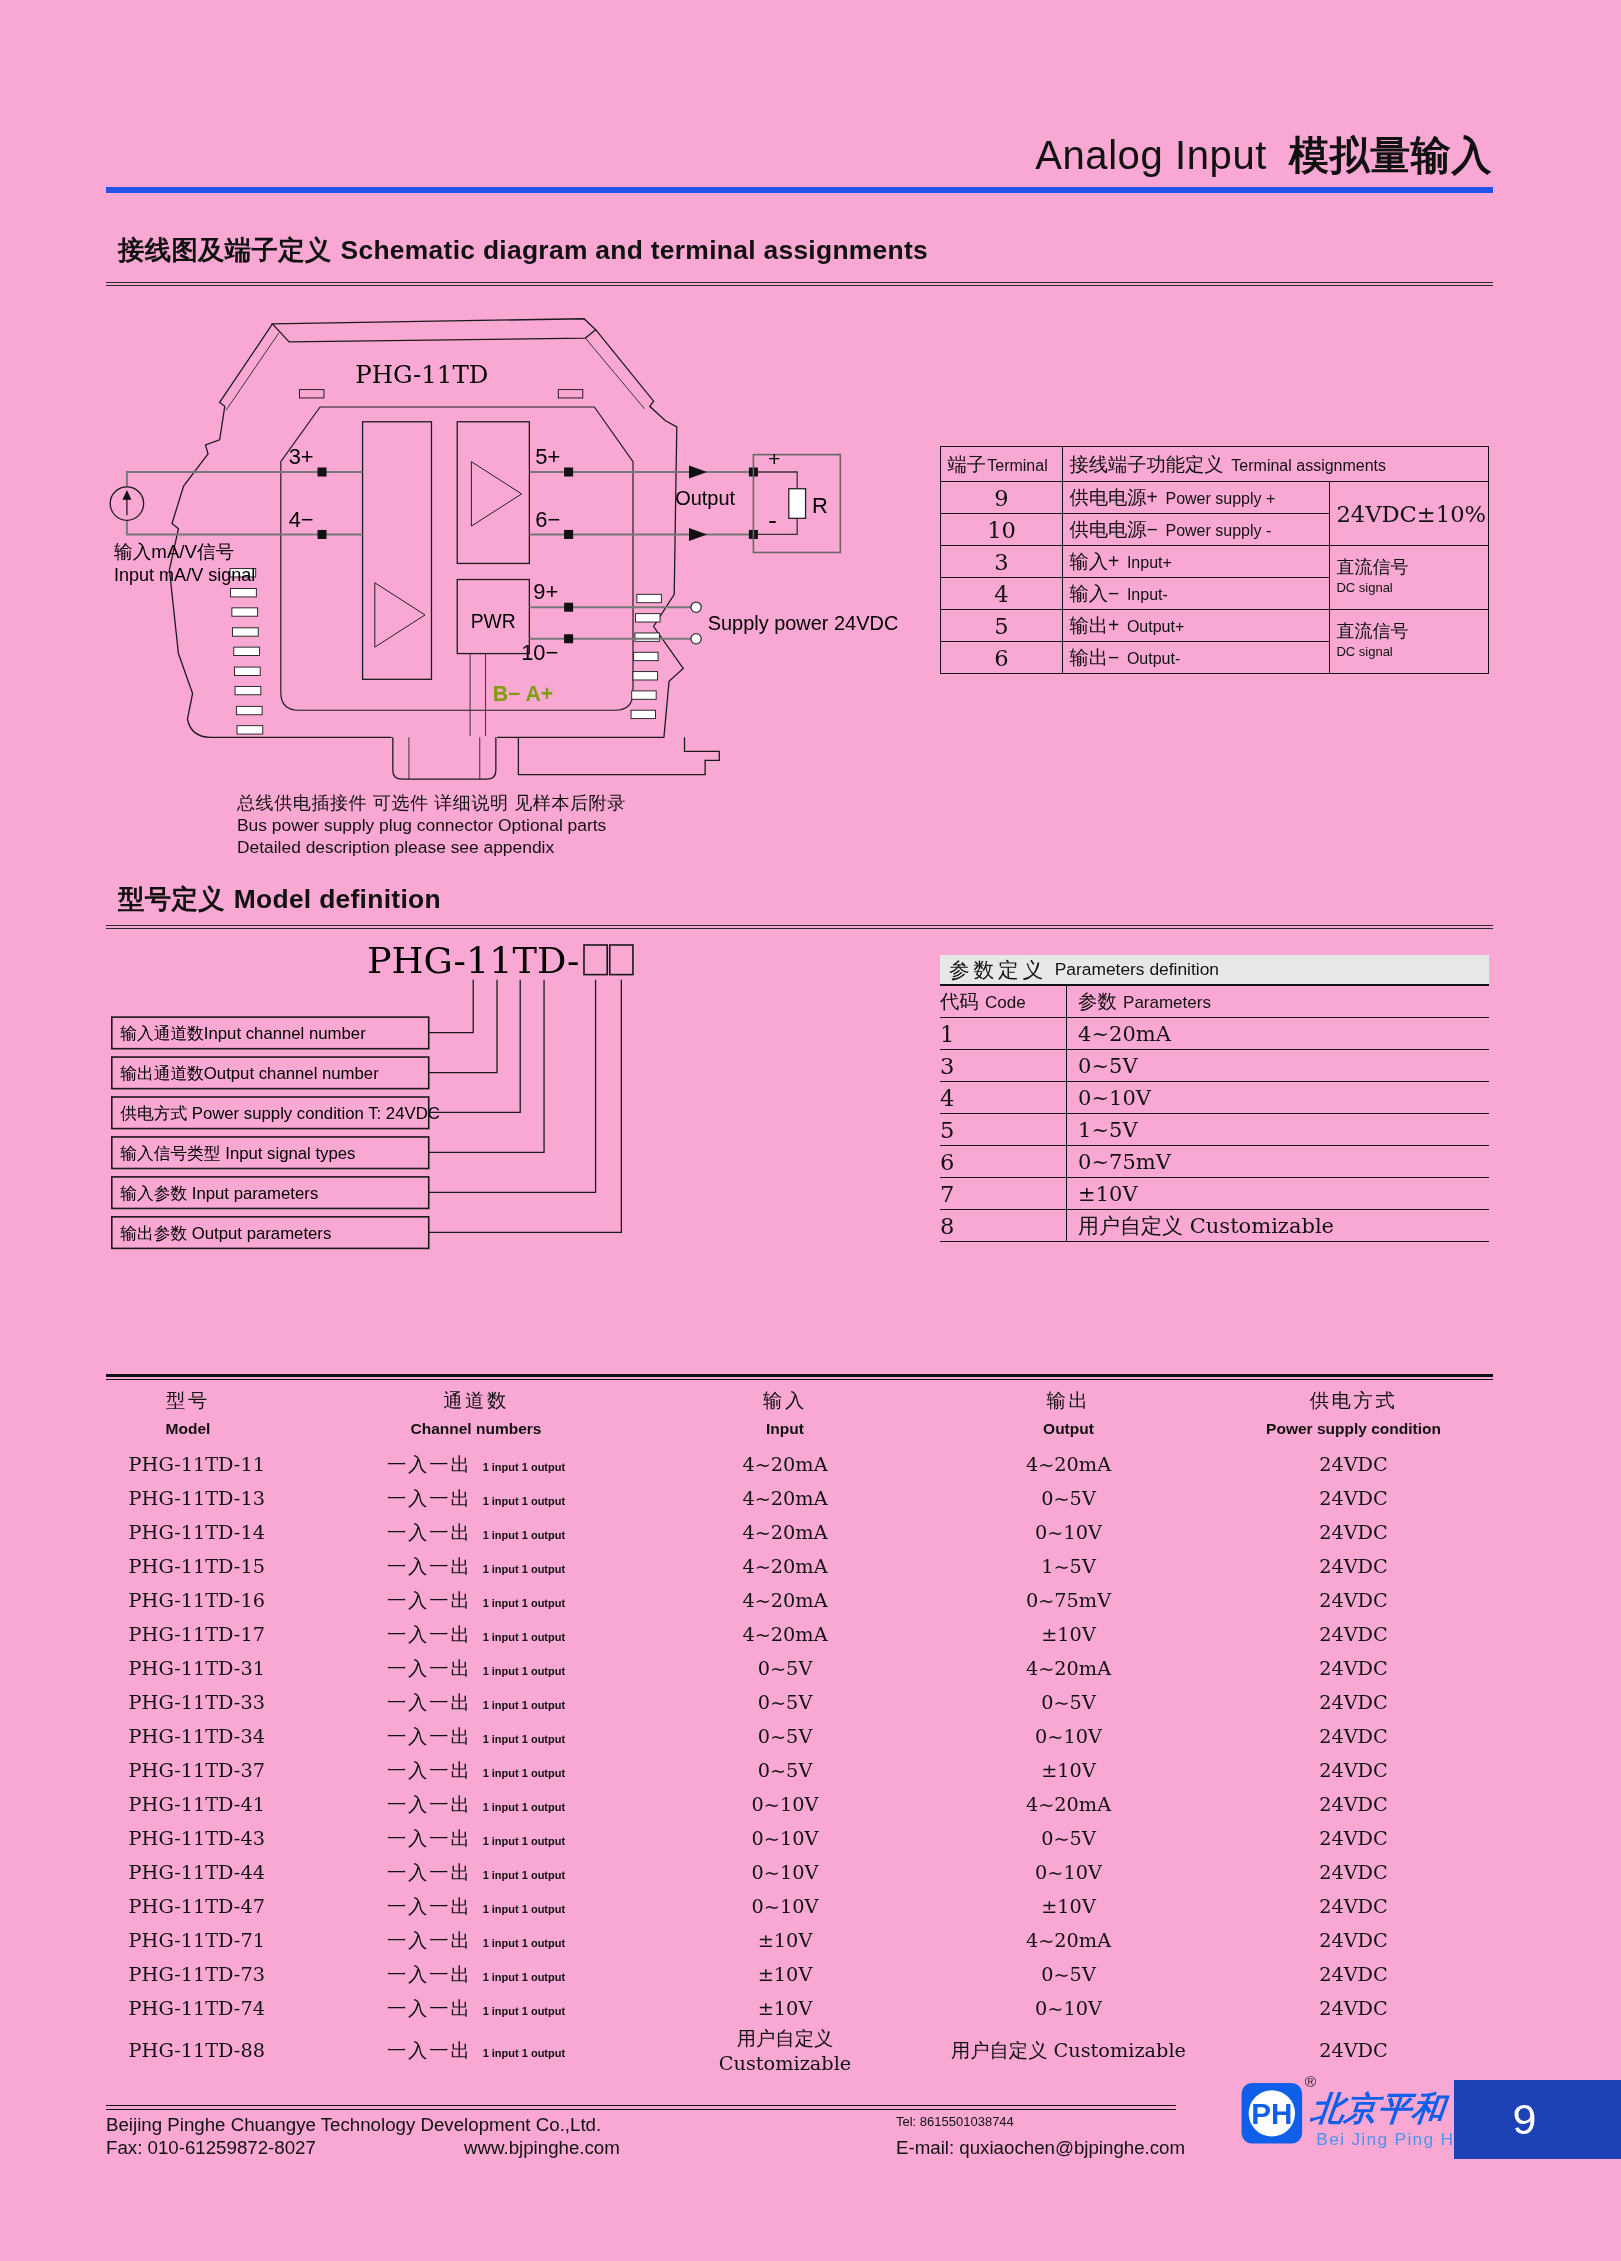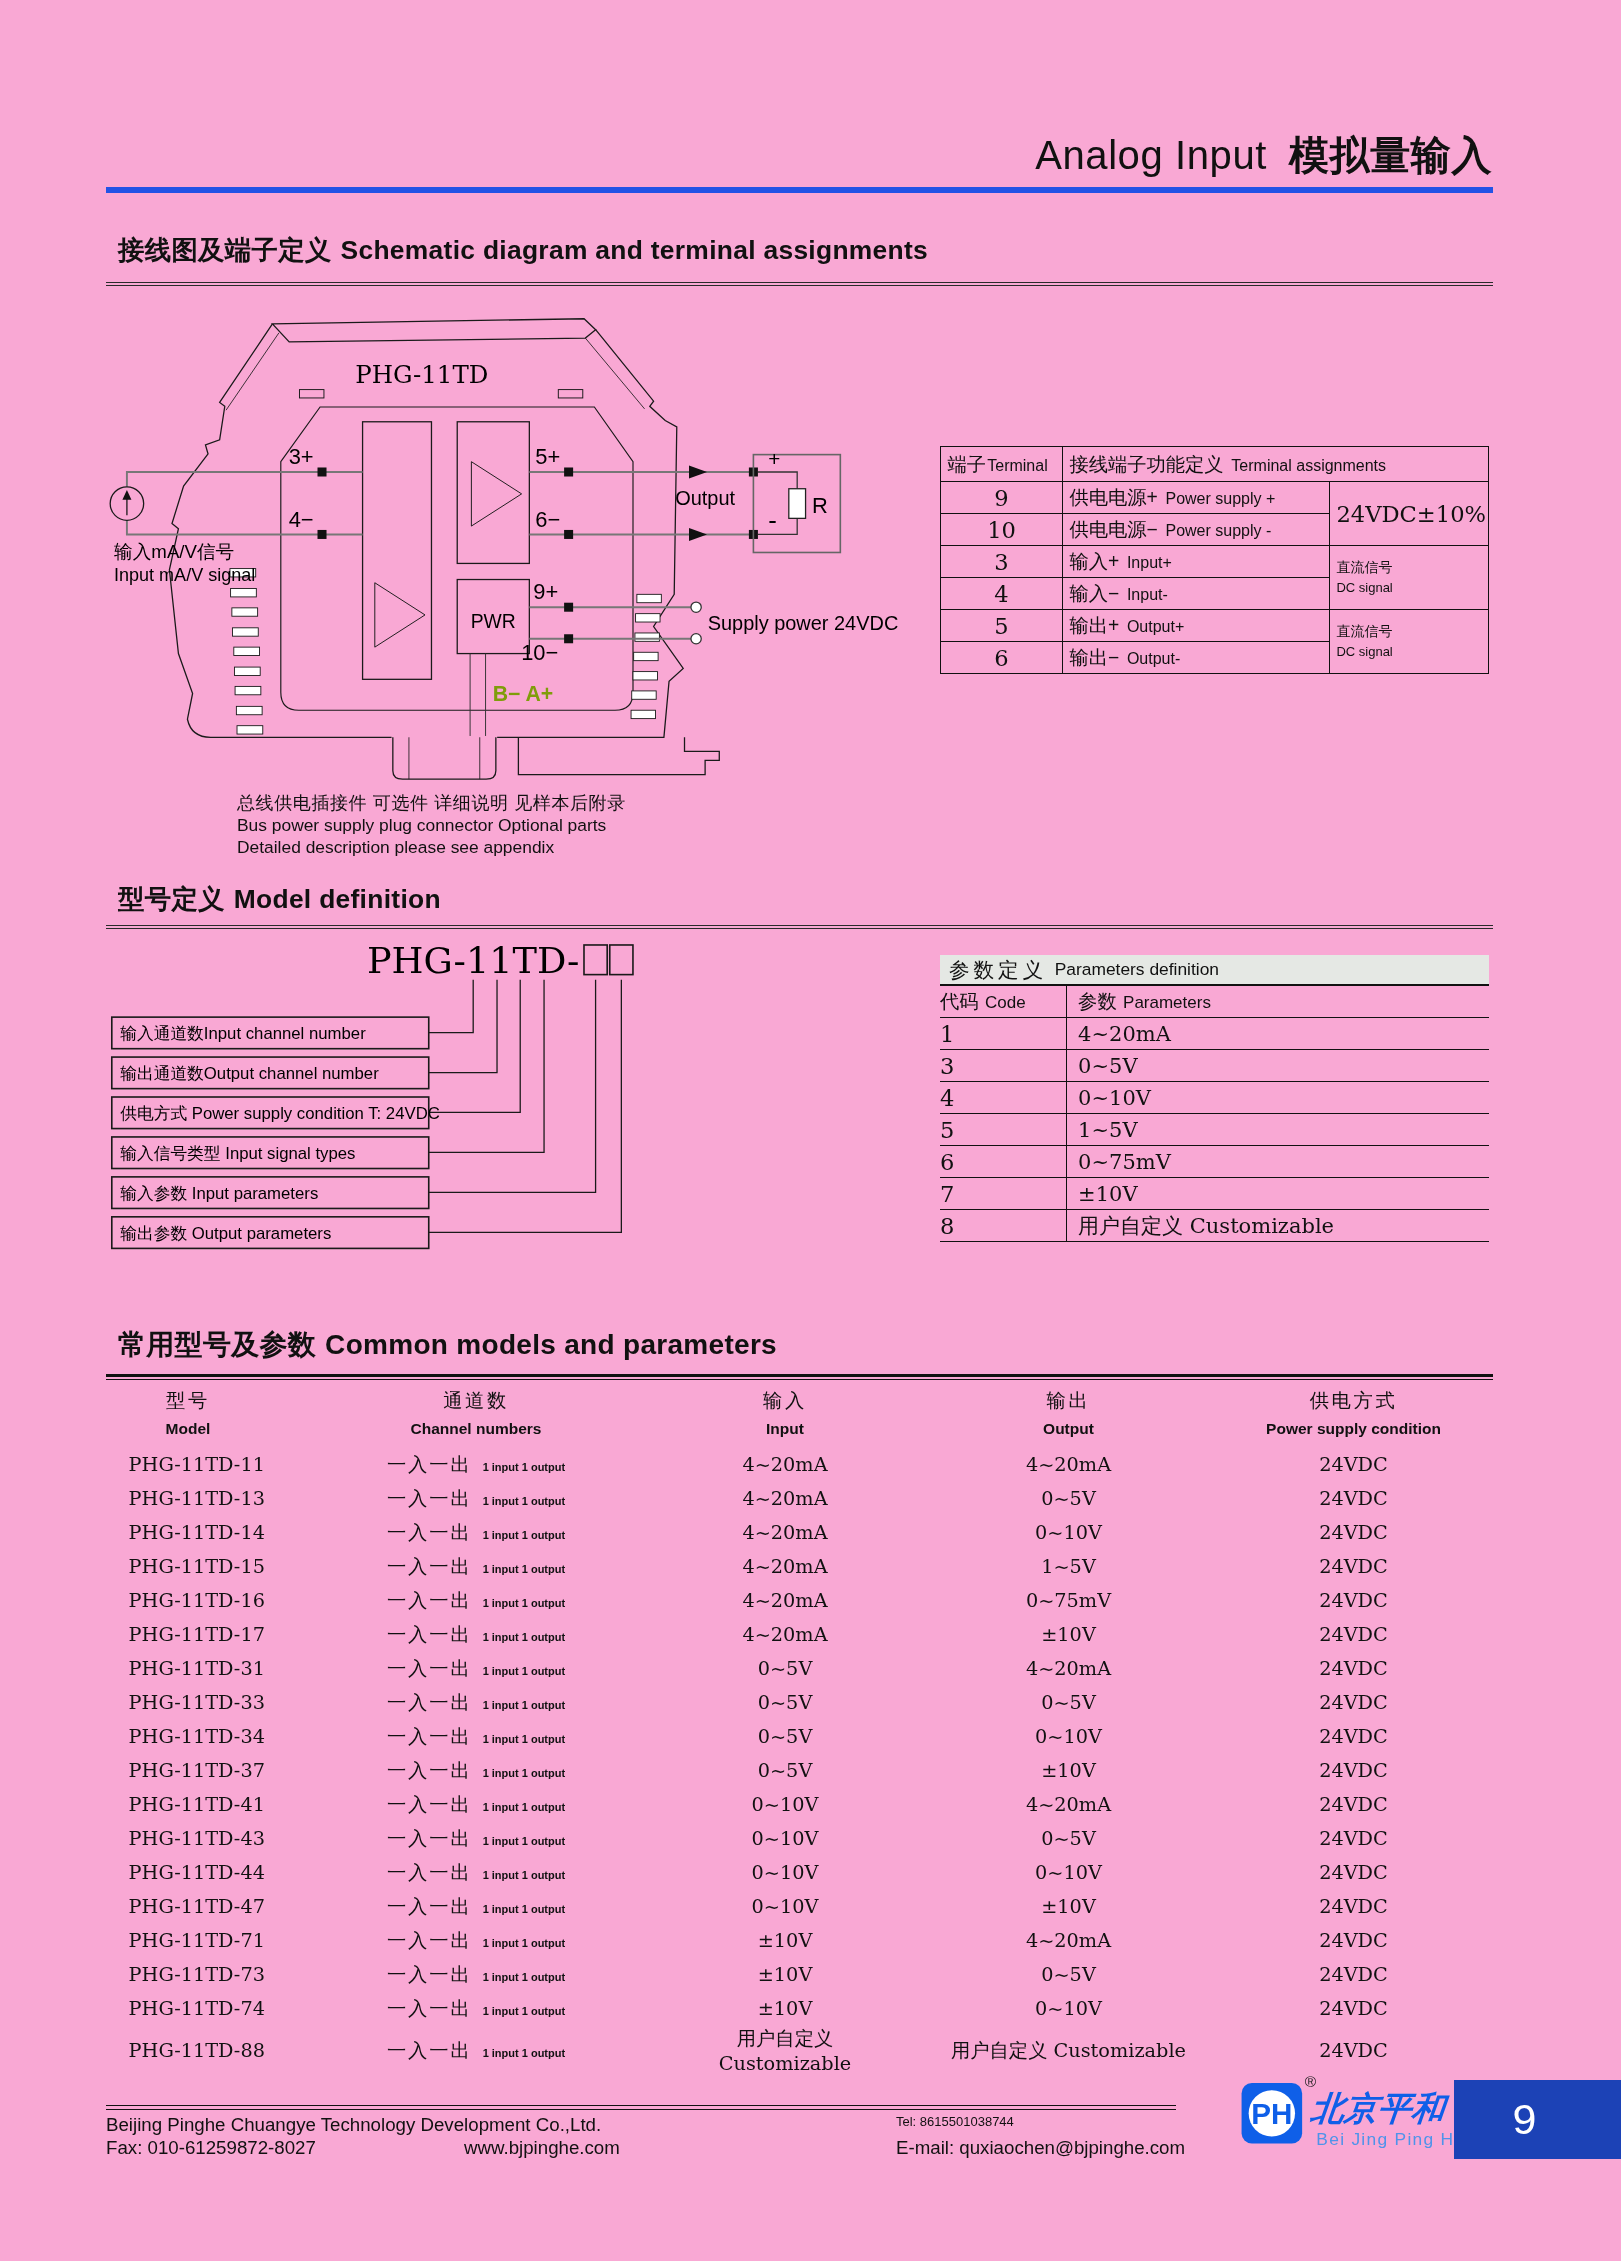--- a/index.html
+++ b/index.html
@@ -24,21 +24,21 @@
   
   table.tt{border-collapse:collapse;table-layout:fixed;width:549px;}
   table.tt td{border:1.3px solid #111;vertical-align:middle;padding:0 6.4px;}
   table.tt tr{height:32px;}
   table.tt tr.hdr{height:35px;}
   table.tt tr.hdr td{border-bottom:1.9px solid #111;}
   table.tt{border:1.9px solid #111;}
   .tt .num{font-size:22.6px;text-align:center;font-family:"DejaVu Serif",serif;}
   .tt .cn{font-size:19.3px;}
   .tt .en{font-size:16px;margin-left:7.7px;}
-  .tt .grp .cn{font-size:14px;display:block;line-height:22px;}
+  .tt .grp .cn{font-size:18px;display:block;line-height:22px;}
   .tt .grp .en{font-size:13px;display:block;margin-left:0;line-height:20.6px;}
   .tt .vdc{font-size:22.6px;font-family:"DejaVu Serif",serif;}
 
   
   .pband{width:549px;height:30px;background:var(--band);border-bottom:1.9px solid #111;
          display:flex;align-items:center;padding-left:9px;}
   .pband .cn{font-size:20.6px;letter-spacing:3.9px;}
   .pband .en{font-size:17.4px;margin-left:7.7px;}
   table.pt{border-collapse:collapse;table-layout:fixed;width:549px;border-bottom:1.9px solid #111;}
   table.pt tr{height:32px;}
@@ -303,23 +303,20 @@
             <td class="c2"><span class="val">±10V</span></td>
           </tr>
       <tr>
             <td class="c1"><span class="code">8</span></td>
             <td class="c2"><span class="val">用户自定义 Customizable</span></td>
           </tr>
     </tbody>
       </table>
   </div>
 
-  <div class="abs h-sec" style="left:118px;top:1326px;font-size:28px;">
-    <span>常用型号及参数</span><span class="enpart">Common models and parameters</span>
-  </div>
   <div class="abs rule-thick" style="left:106px;top:1374px;width:1387px;"></div>
 
   <div class="abs mhead" style="left:106px;top:1387px;">
     <div class="hcell">
         <span class="hcn">型号</span>
         <span class="hen">Model</span>
       </div>
     <div class="hcell">
         <span class="hcn">通道数</span>
         <span class="hen">Channel numbers</span>

